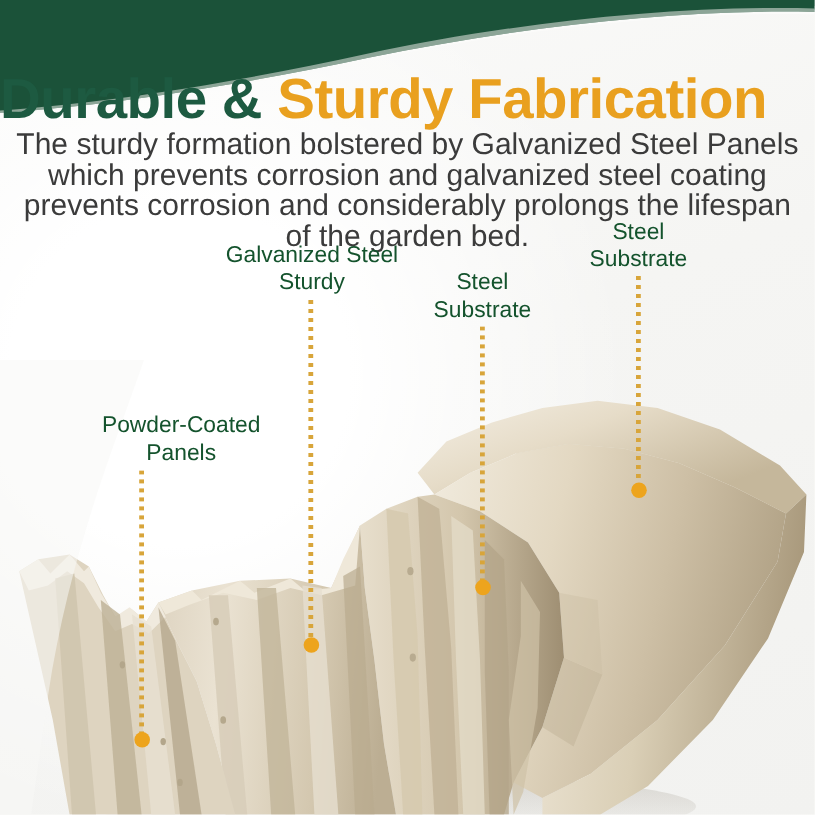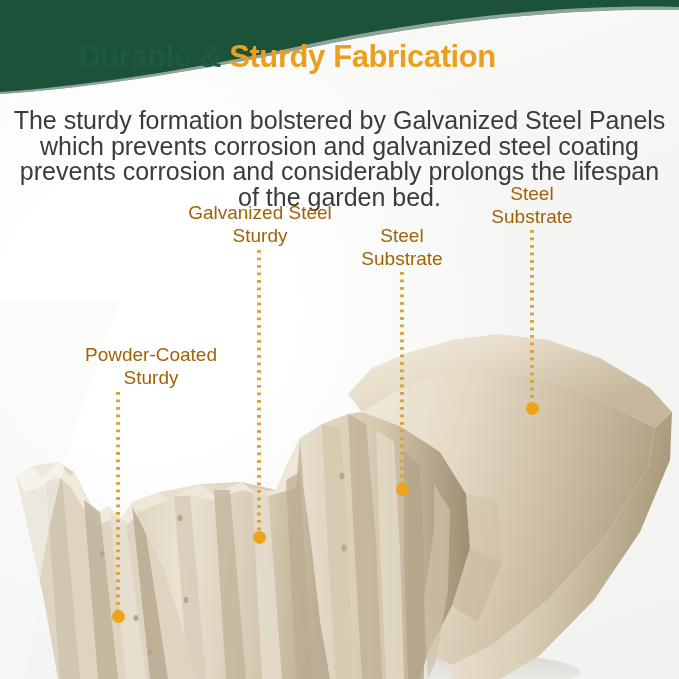--- a/index.html
+++ b/index.html
@@ -32,24 +32,24 @@
   .header-band {
     position: absolute;
     top: 0; left: 0;
     width: 679px;
     height: 120px;
   }
 
   
   .headline {
     position: absolute;
-    top: 40px; left: 0;
+    top: 56px; left: 0;
     width: 574px;
     text-align: center;
-    font-size: 31px;
+    font-size: 47px;
     font-weight: 800;
     letter-spacing: -0.4px;
     white-space: nowrap;
     line-height: 1.12;
   }
   .headline .seg-green { color: #1d5a41; }
   .headline .seg-amber { color: #e9a01f; }
 
   
   .description {
@@ -60,21 +60,21 @@
     font-size: 25px;
     line-height: 25.5px;
     color: #3b3b3b;
     font-weight: 300;
   }
 
   
   .callout-label {
     position: absolute;
     text-align: center;
-    color: #a16207;
+    color: #14532d;
     font-size: 19px;
     line-height: 23px;
     font-weight: 300;
     white-space: pre-line;
   }
 
   
   .leader {
     position: absolute;
     width: 4px;
@@ -267,21 +267,21 @@
     <div class="leader" style="left:400px; top:272px; height:215px;"></div>
     <div class="leader-dot" style="left:396px; top:483px;"></div>
   </div>
 
   <div>
     <div class="leader" style="left:530px; top:230px; height:176px;"></div>
     <div class="leader-dot" style="left:526px; top:402px;"></div>
   </div>
 
   <div class="callout-label" style="left:38px; top:343px; width:226px;">Powder-Coated
-Sturdy</div>
+Panels</div>
 
   <div class="callout-label" style="left:152px; top:201px; width:216px;">Galvanized Steel
 Sturdy</div>
 
   <div class="callout-label" style="left:322px; top:224px; width:160px;">Steel
 Substrate</div>
 
   <div class="callout-label" style="left:452px; top:182px; width:160px;">Steel
 Substrate</div>
 

